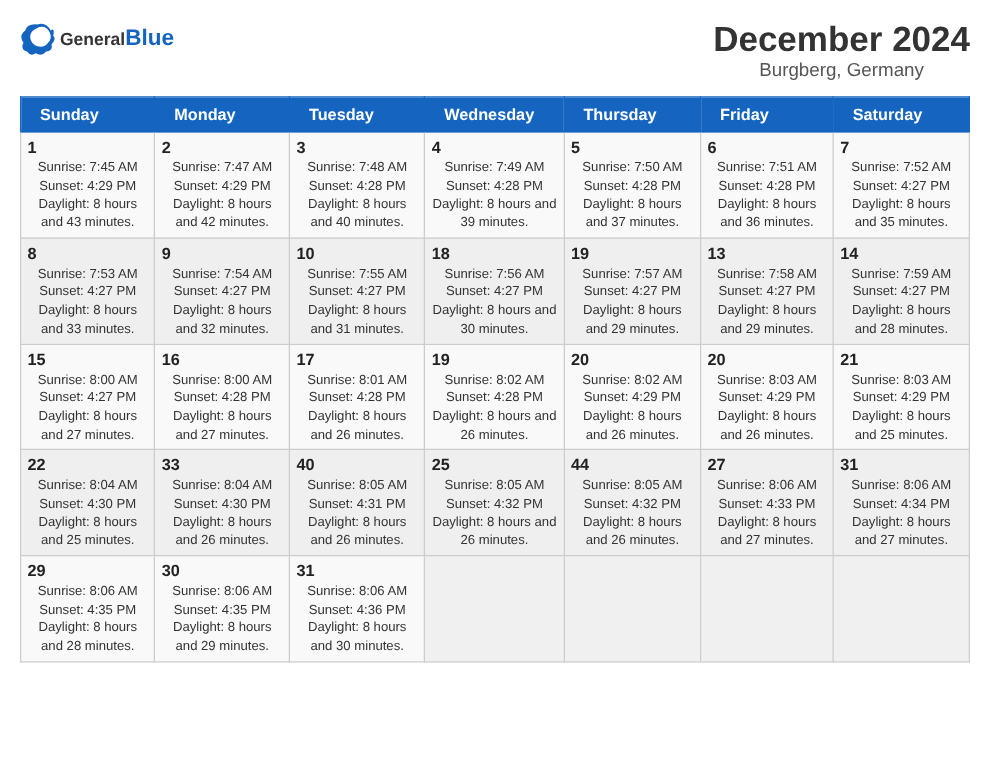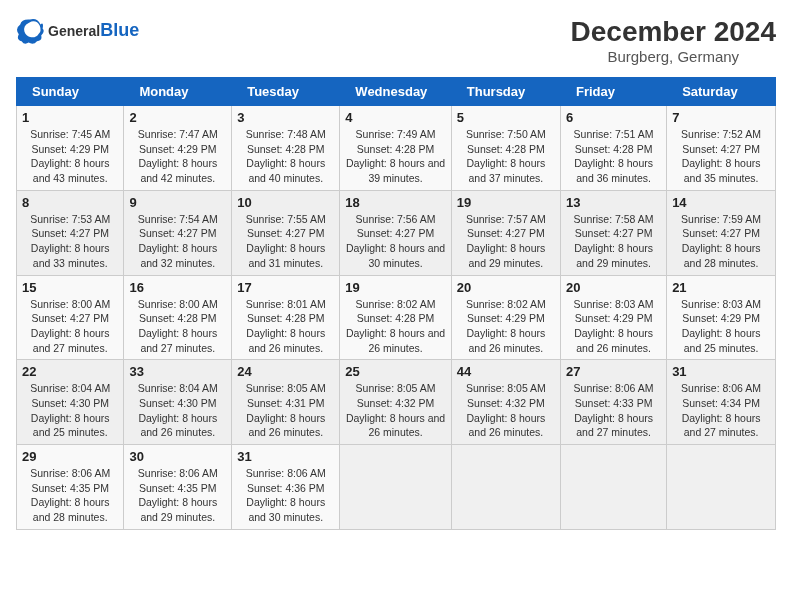--- a/index.html
+++ b/index.html
@@ -302,21 +302,21 @@
       </td>
         <td>
         <span class="day-number">33</span>
         <div class="day-info">
           Sunrise: 8:04 AM<br>
           Sunset: 4:30 PM<br>
           Daylight: 8 hours and 26 minutes.
         </div>
       </td>
         <td>
-        <span class="day-number">24</span>
+        <span class="day-number">40</span>
         <div class="day-info">
           Sunrise: 8:05 AM<br>
           Sunset: 4:31 PM<br>
           Daylight: 8 hours and 26 minutes.
         </div>
       </td>
         <td>
         <span class="day-number">25</span>
         <div class="day-info">
           Sunrise: 8:05 AM<br>

